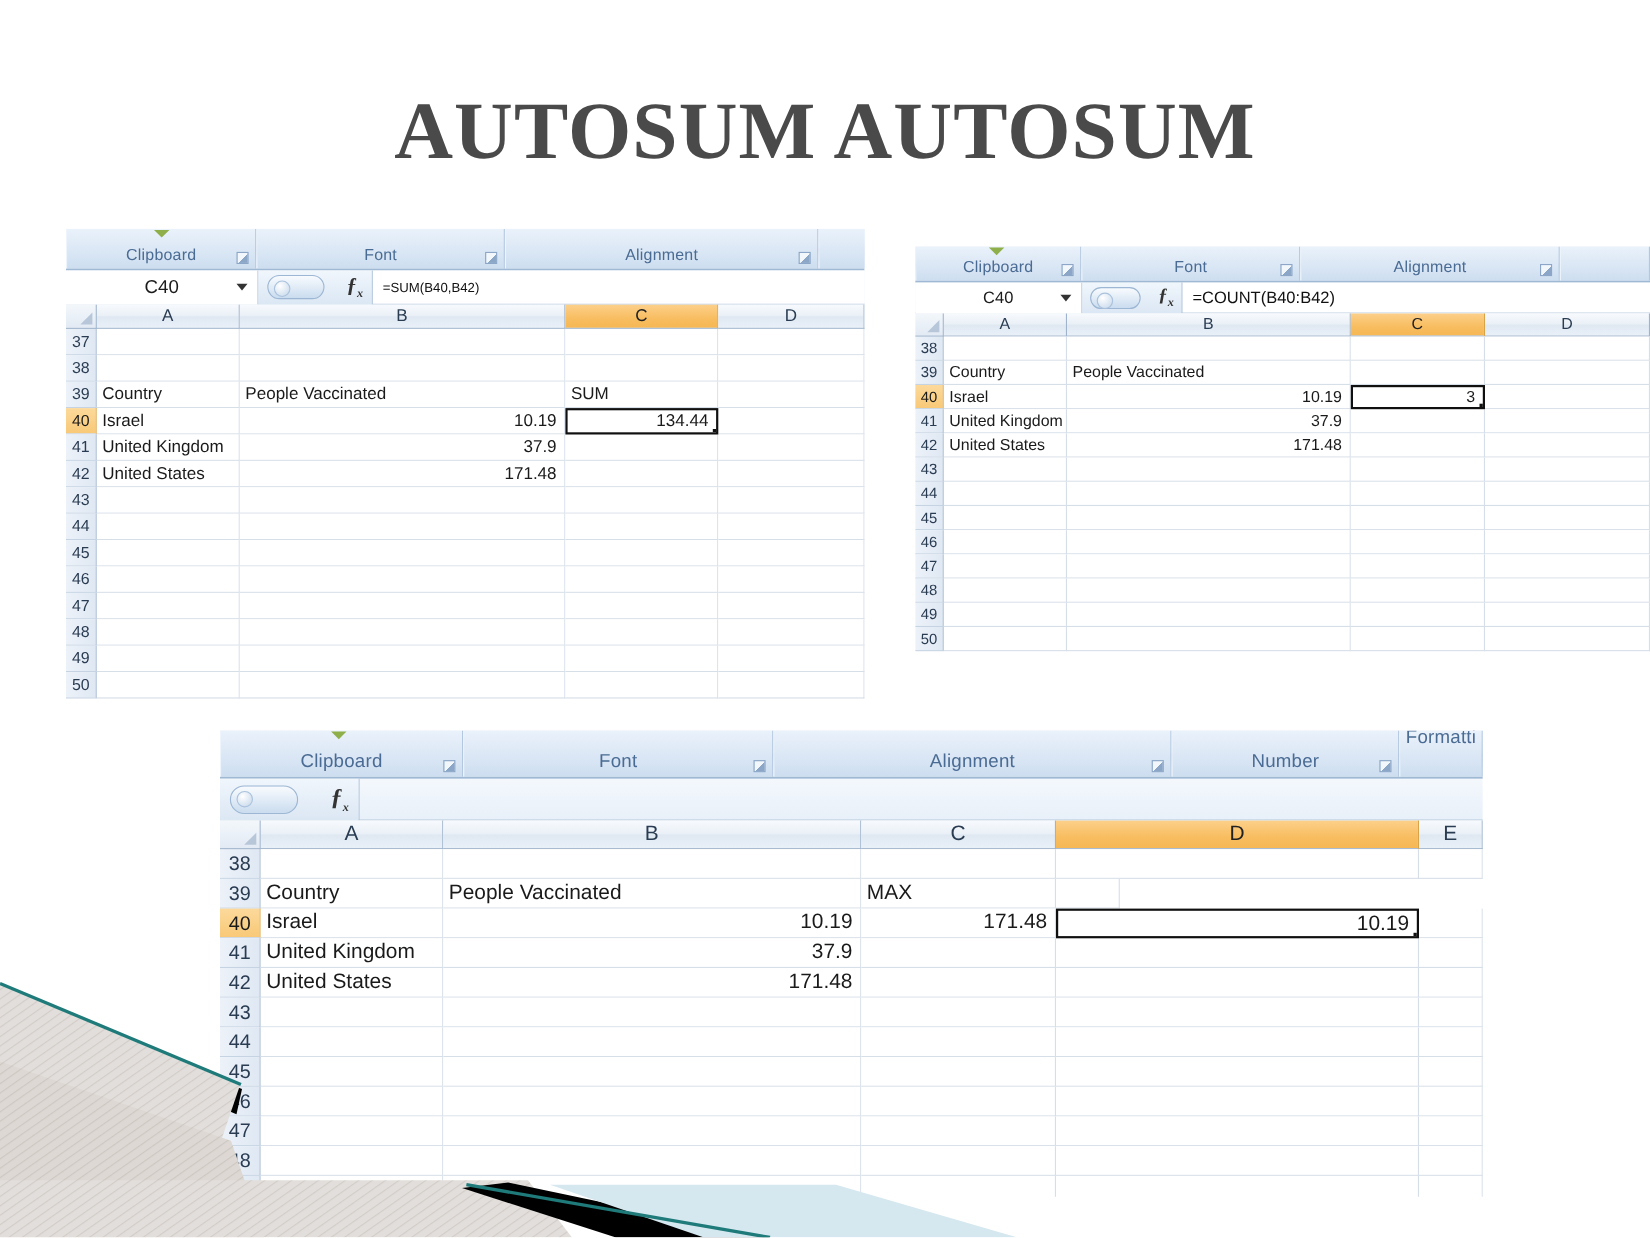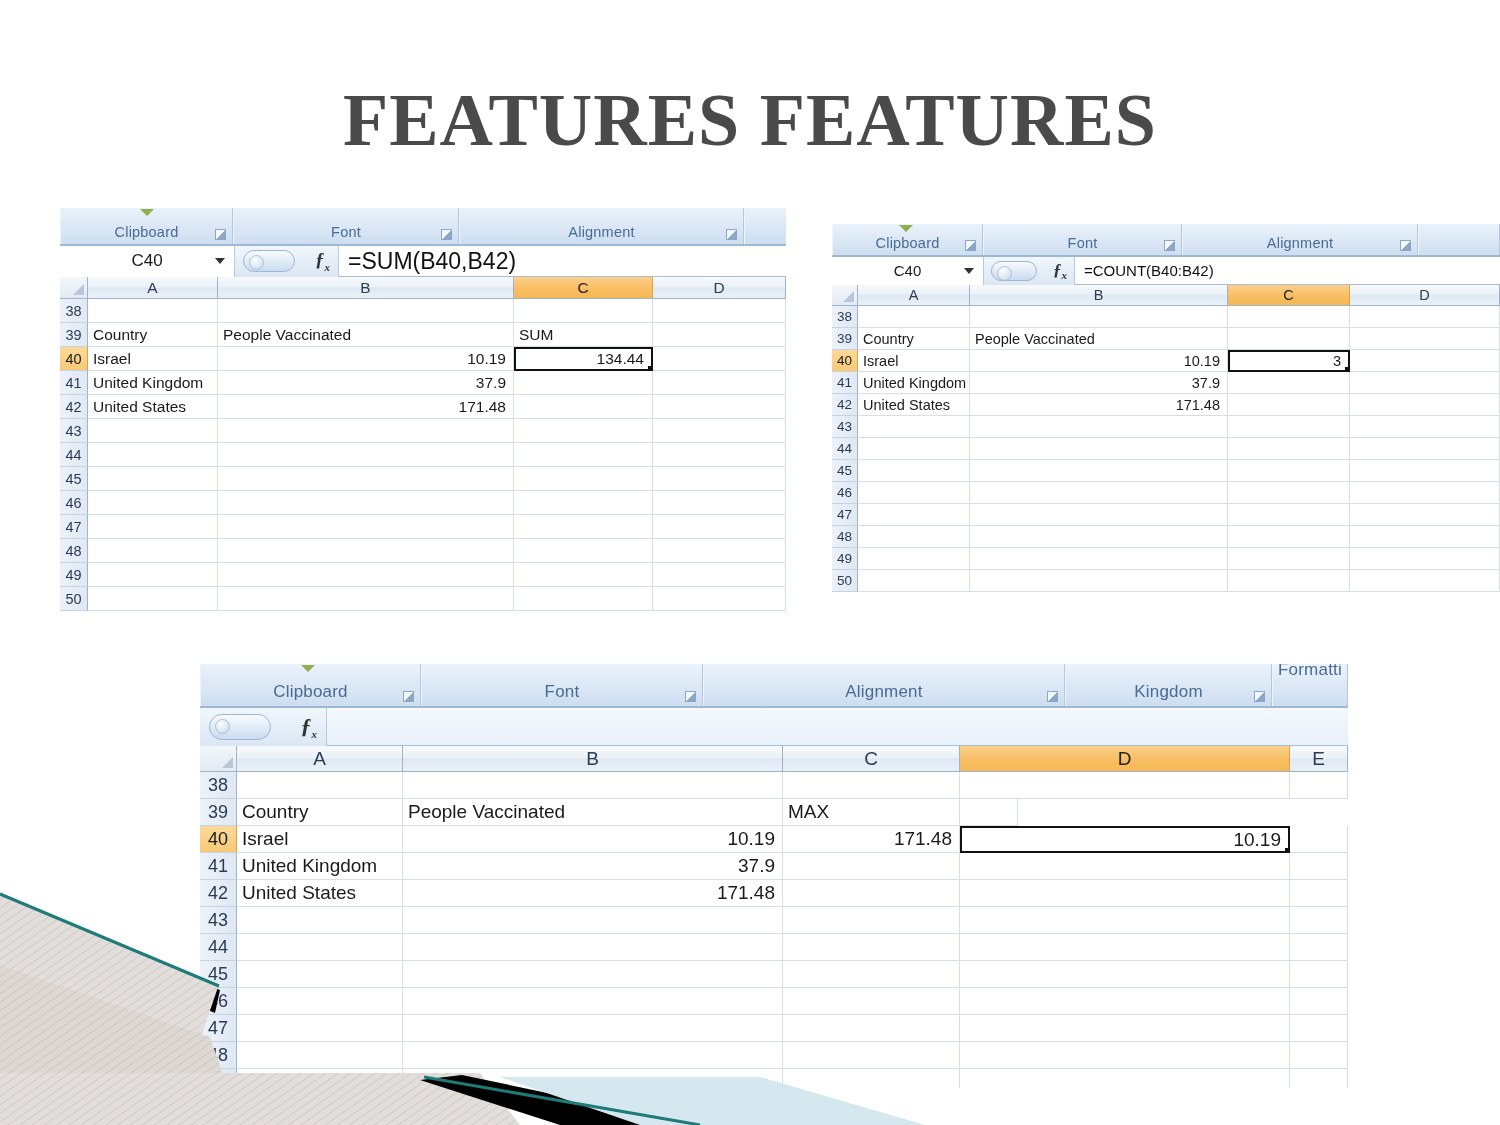--- a/index.html
+++ b/index.html
@@ -125,21 +125,21 @@
     font-size: 19px; color: #333;
   }
   .fx-mark sub { font-size: 11px; font-style: italic; }
   .formula-input {
     flex: 1 1 auto;
     background: #ffffff;
     color: #111;
     display: flex; align-items: center;
     padding-left: 9px;
     height: 100%;
-    font-size: 23px;
+    font-size: 12px;
     white-space: nowrap;
     overflow: hidden;
   }
 
   
   .grid { position: relative; background: #fff; }
   .grid-row { display: flex; }
   .rowhdr {
     flex: none;
     display: flex; align-items: center; justify-content: center;
@@ -202,21 +202,21 @@
   }
   .cell.selbox::after {
     content:"";
     position:absolute; right:-4px; bottom:-4px;
     width: 7px; height: 7px; background:#101010;
   }
 </style>
 </head>
 <body>
 
-<div class="slide-title">FEATURES FEATURES</div>
+<div class="slide-title">AUTOSUM AUTOSUM</div>
 
 <div class="xl" id="panel-sum" style="left:60px; top:208px; width:726px; height:432px;">
 
   <div class="ribbon" style="height:38px;">
     <div class="rib-group" style="width:173px;">
       <span class="rib-topmark" style="left:79px;"></span>
       <span class="lbl">Clipboard</span>
       <span class="dlg"></span>
     </div>
     <div class="rib-group" style="width:226px;">
@@ -246,20 +246,27 @@
 
   <div class="grid" id="grid-sum">
       <div class="grid-row colhdr-row">
         <div class="corner" style="width: 28px; height: 22px;"></div>
         <div class="colhdr" style="width: 130px; height: 22px; font-size: 15.5px;">A</div>
         <div class="colhdr" style="width: 296px; height: 22px; font-size: 15.5px;">B</div>
         <div class="colhdr sel" style="width: 139px; height: 22px; font-size: 15.5px;">C</div>
         <div class="colhdr" style="width: 133px; height: 22px; font-size: 15.5px;">D</div>
       </div>
       <div class="grid-row">
+        <div class="rowhdr" style="width: 28px; height: 24px; font-size: 14.5px;">37</div>
+        <div class="cell" style="width: 130px; height: 24px; font-size: 15.5px;"></div>
+        <div class="cell" style="width: 296px; height: 24px; font-size: 15.5px;"></div>
+        <div class="cell" style="width: 139px; height: 24px; font-size: 15.5px;"></div>
+        <div class="cell" style="width: 133px; height: 24px; font-size: 15.5px;"></div>
+      </div>
+      <div class="grid-row">
         <div class="rowhdr" style="width: 28px; height: 24px; font-size: 14.5px;">38</div>
         <div class="cell" style="width: 130px; height: 24px; font-size: 15.5px;"></div>
         <div class="cell" style="width: 296px; height: 24px; font-size: 15.5px;"></div>
         <div class="cell" style="width: 139px; height: 24px; font-size: 15.5px;"></div>
         <div class="cell" style="width: 133px; height: 24px; font-size: 15.5px;"></div>
       </div>
       <div class="grid-row">
         <div class="rowhdr" style="width: 28px; height: 24px; font-size: 14.5px;">39</div>
         <div class="cell" style="width: 130px; height: 24px; font-size: 15.5px;">Country</div>
         <div class="cell" style="width: 296px; height: 24px; font-size: 15.5px;">People Vaccinated</div>
@@ -491,21 +498,21 @@
     </div>
     <div class="rib-group" style="width:282px;">
       <span class="lbl" style="font-size:17px;">Font</span>
       <span class="dlg"></span>
     </div>
     <div class="rib-group" style="width:362px;">
       <span class="lbl" style="font-size:17px;">Alignment</span>
       <span class="dlg"></span>
     </div>
     <div class="rib-group" style="width:207px;">
-      <span class="lbl" style="font-size:17px;">Kingdom</span>
+      <span class="lbl" style="font-size:17px;">Number</span>
       <span class="dlg"></span>
     </div>
     <div class="rib-group" style="width:76px; align-items:flex-start; overflow:hidden;">
       <span class="lbl" style="font-size:17px; padding-bottom:0; padding-top:0; margin-top:-4px;">Formatti</span>
     </div>
   </div>
 
   <div class="fbar" style="height:38px;">
     <div class="fx-zone" style="width:127px; height:38px; justify-content:space-between; padding:0 9px;">
       <span class="fx-pill" style="width:62px;height:26px;border-radius:13px;"></span>

